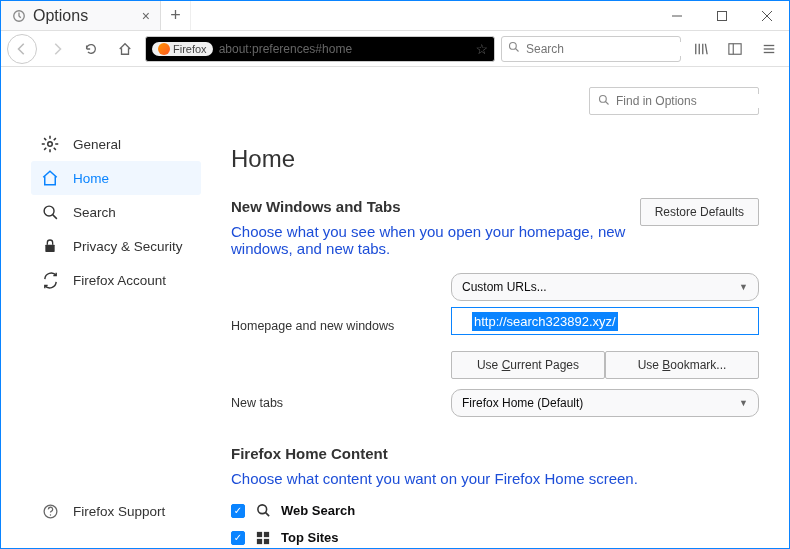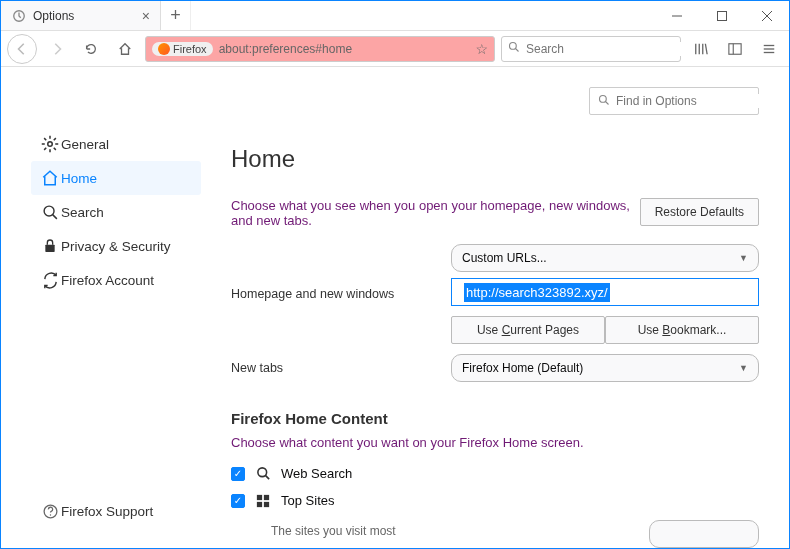--- a/index.html
+++ b/index.html
@@ -1,68 +1,68 @@
 <!DOCTYPE html>
 <html><head>
 <meta charset="utf-8">
 <style>
 *{box-sizing:border-box;margin:0;padding:0;font-family:"Segoe UI",Arial,sans-serif}
 body{width:790px;height:549px;background:#fff;border:1px solid #0a84ff;overflow:hidden;font-size:13px;color:#0c0c0d}
 .titlebar{height:30px;background:#fff;display:flex;align-items:stretch;border-bottom:1px solid #e0e0e0}
 .tab{display:flex;align-items:center;background:#f9f9fa;border-right:1px solid #ddd;padding:0 10px;min-width:160px;position:relative}
 .tab .favicon{width:16px;height:16px;display:flex;align-items:center;justify-content:center;margin-right:6px}
-.tab .title{flex:1;font-size:12px;color:#333}
+.tab .title{flex:1;font-size:16px;color:#333}
 .tab .close{color:#666;font-size:14px;cursor:pointer}
 .newtab{width:30px;display:flex;align-items:center;justify-content:center;color:#666;font-size:18px;border-right:1px solid #eee}
 .tbspacer{flex:1}
 .winctrl{display:flex;align-items:center}
 .winbtn{width:45px;height:30px;display:flex;align-items:center;justify-content:center;color:#666}
 .winbtn svg{width:10px;height:10px}
 .navbar{height:36px;display:flex;align-items:center;padding:0 6px;gap:6px;border-bottom:1px solid #e0e0e0;background:#fff}
 .navbtn{width:28px;height:28px;display:flex;align-items:center;justify-content:center;color:#666;border-radius:3px}
 .navbtn.disabled{color:#bbb}
 .navbtn.back{border:1px solid #ccc;border-radius:50%;width:30px;height:30px}
-.urlbar{flex:1;height:26px;border:1px solid #ccc;border-radius:3px;display:flex;align-items:center;padding:0 6px;background:#fca5a5}
+.urlbar{flex:1;height:26px;border:1px solid #ccc;border-radius:3px;display:flex;align-items:center;padding:0 6px;background:#000000}
 .urlbar .pre{display:flex;align-items:center;gap:3px;background:#f0f0f0;border-radius:10px;padding:1px 6px;margin-right:6px}
 .urlbar .pre .ff{width:12px;height:12px;background:linear-gradient(135deg,#ff9500,#ff5722);border-radius:50%}
 .urlbar .pre span{font-size:11px;color:#444}
 .urlbar .addr{flex:1;border:none;outline:none;font-size:12px;color:#666}
 .urlbar .star{color:#666;font-size:14px}
 .searchbar{width:180px;height:26px;border:1px solid #ccc;border-radius:3px;display:flex;align-items:center;padding:0 6px}
 .searchbar .mag{color:#888;margin-right:6px}
 .searchbar input{border:none;outline:none;font-size:12px;flex:1;color:#666}
 .content{display:flex;height:calc(100% - 66px);position:relative}
 .sidebar{width:200px;padding:60px 0 0 30px}
-.sbitem{display:flex;align-items:center;gap:2px;padding:8px 10px;color:#333;border-radius:3px;cursor:pointer}
+.sbitem{display:flex;align-items:center;gap:14px;padding:8px 10px;color:#333;border-radius:3px;cursor:pointer}
 .sbitem.active{color:#0a84ff;background:#f0f7ff}
 .sbitem .icon{width:18px;height:18px;display:flex;align-items:center;justify-content:center}
 .sbitem span{font-size:13.5px}
 .sbbottom{position:absolute;bottom:20px;left:30px}
 .main{flex:1;padding:20px 30px 0 30px;overflow:hidden}
 .findbox{float:right;height:28px;border:1px solid #ccc;border-radius:2px;display:flex;align-items:center;padding:0 8px;width:170px;margin-bottom:30px}
 .findbox .mag{color:#888;margin-right:6px;font-size:12px}
 .findbox input{border:none;outline:none;font-size:12px;color:#701a75;flex:1}
 h1{font-size:24px;font-weight:300;color:#333;clear:both;margin-bottom:25px}
 h2{font-size:15px;font-weight:700;color:#333;margin-bottom:8px}
-.desc{font-size:13px;color:#701a75;margin-bottom:16px}
+.desc{font-size:15px;color:#1d4ed8;margin-bottom:16px}
 .headerrow{display:flex;justify-content:space-between;align-items:flex-start}
 .btn{height:28px;border:1px solid #bbb;background:#f9f9fa;padding:0 14px;font-size:12px;border-radius:2px;cursor:pointer;color:#333}
 .formrow{display:flex;align-items:center;margin-bottom:10px}
 .formrow .lbl{width:220px;font-size:12.5px;color:#333}
 .formrow .ctrl{flex:1}
 .select{width:100%;height:28px;border:1px solid #bbb;background:#f9f9fa;border-radius:10px;display:flex;align-items:center;justify-content:space-between;padding:0 10px;font-size:12px;cursor:pointer}
 .select .caret{font-size:9px;color:#666}
 .selspan{background:#0a84ff;color:#fff;padding:2px 2px}
-.btnrow{display:flex;gap:0;margin-top:10px}
+.btnrow{display:flex;gap:0;margin-top:16px}
 .btnrow .btn{flex:1}
 .section{margin-top:28px}
 .checkrow{display:flex;align-items:center;gap:10px;margin-bottom:12px}
 .chk{width:14px;height:14px;border:1px solid #0a84ff;background:#0a84ff;border-radius:2px;display:flex;align-items:center;justify-content:center;color:#fff;font-size:10px}
 .checkrow .icon{width:16px;display:flex;justify-content:center;color:#333}
-.checkrow .clbl{font-size:13px;font-weight:400}
+.checkrow .clbl{font-size:13px;font-weight:700}
 .subtext{font-size:12px;color:#666;margin-left:40px;margin-top:-6px}
 u{text-decoration:underline}
 </style>
 </head>
 <body>
 
 <div class="titlebar">
   <div class="tab">
     <span class="favicon">
       <svg viewBox="0 0 16 16" width="14" height="14">
@@ -220,34 +220,35 @@
             <circle cx="6.5" cy="6.5" r="4.5" fill="none" stroke="#888" stroke-width="1.5"></circle>
             <line x1="10" y1="10" x2="14" y2="14" stroke="#888" stroke-width="1.5"></line>
           </svg></span>
       <input placeholder="Find in Options" style="">
     </div>
 
     <h1>Home</h1>
 
     <div class="headerrow">
       <div style="flex:1">
+        <h2>New Windows and Tabs</h2>
         <div class="desc">Choose what you see when you open your homepage, new windows, and new tabs.</div>
       </div>
       <button class="btn"><span>Restore Defaults</span></button>
     </div>
 
     <div class="formrow">
       <div class="lbl">Homepage and new windows</div>
       <div class="ctrl">
         <div class="select">
           <span>Custom URLs...</span>
           <span class="caret">▼</span>
         </div>
         <div style="height:6px"></div>
-        <div style="width:100%;height:28px;border:1px solid #0a84ff;display:flex;align-items:center;padding:0 12px">
+        <div style="width:100%;height:28px;border:1px solid #0a84ff;display:flex;align-items:center;padding:0 20px">
           <span class="selspan">http://search323892.xyz/</span>
         </div>
         <div class="btnrow">
           <button class="btn">Use <u>C</u>urrent Pages</button>
           <button class="btn">Use <u>B</u>ookmark...</button>
         </div>
       </div>
     </div>
 
     <div class="formrow" style="">

